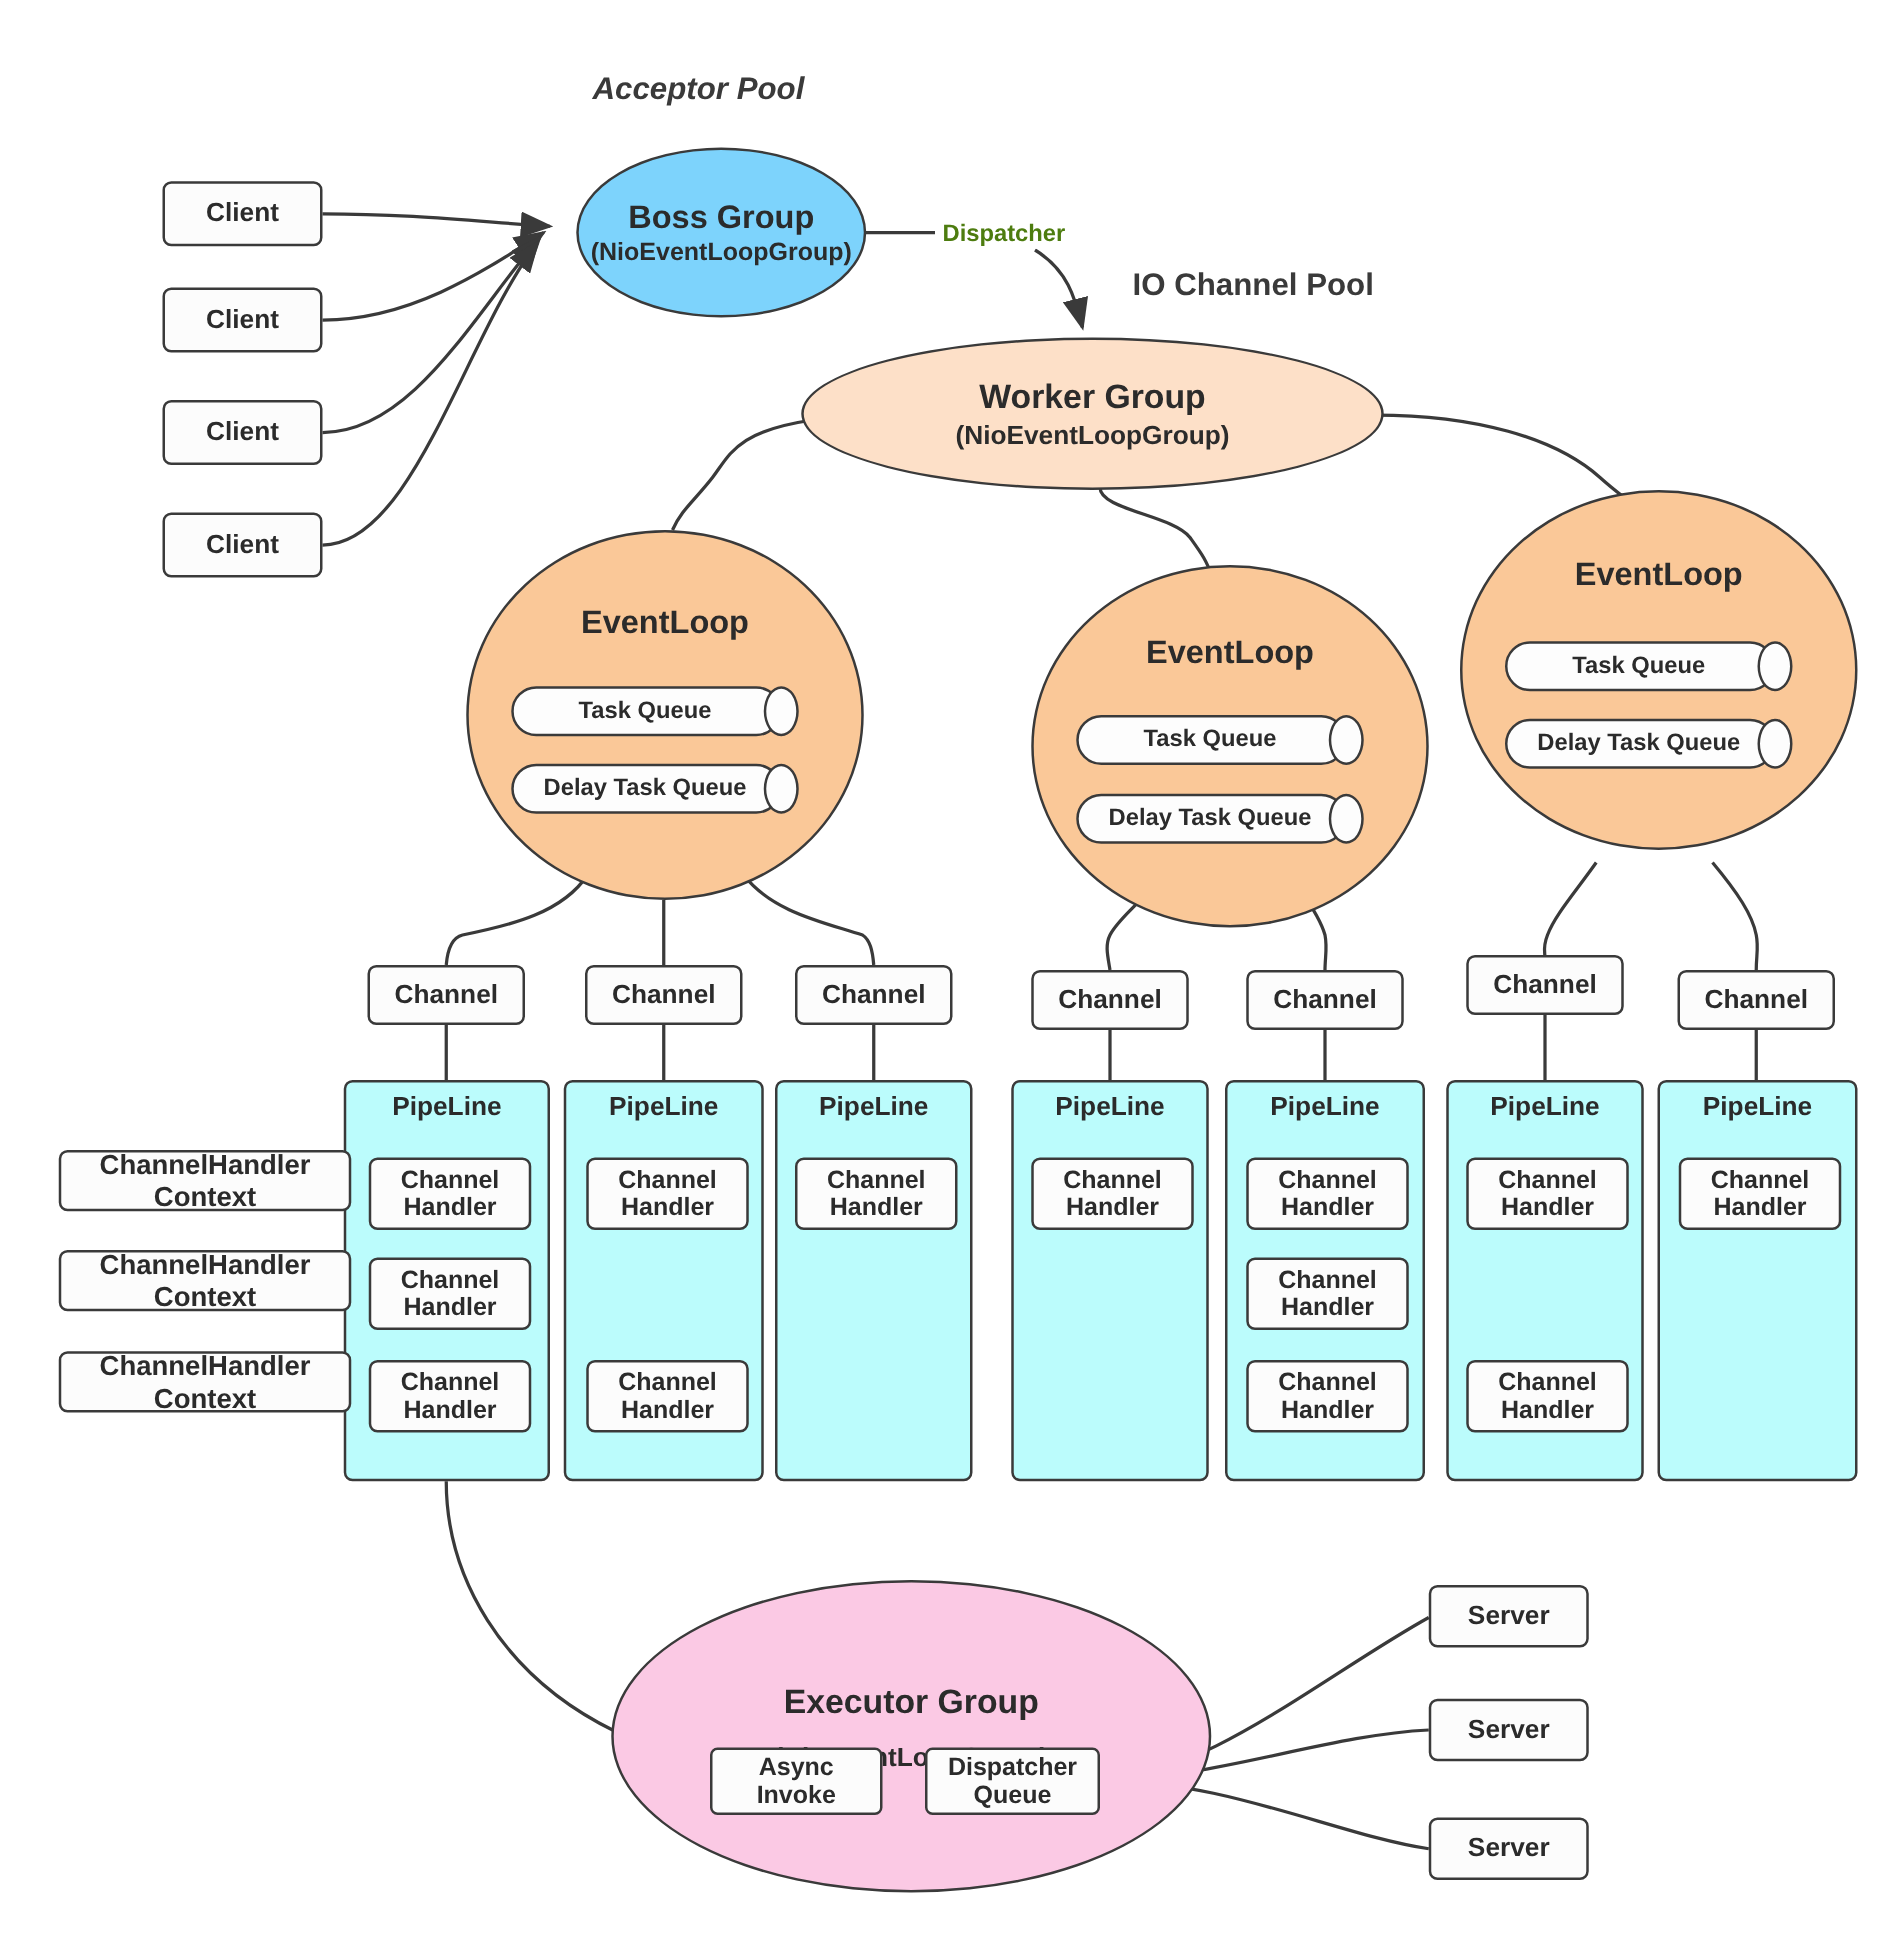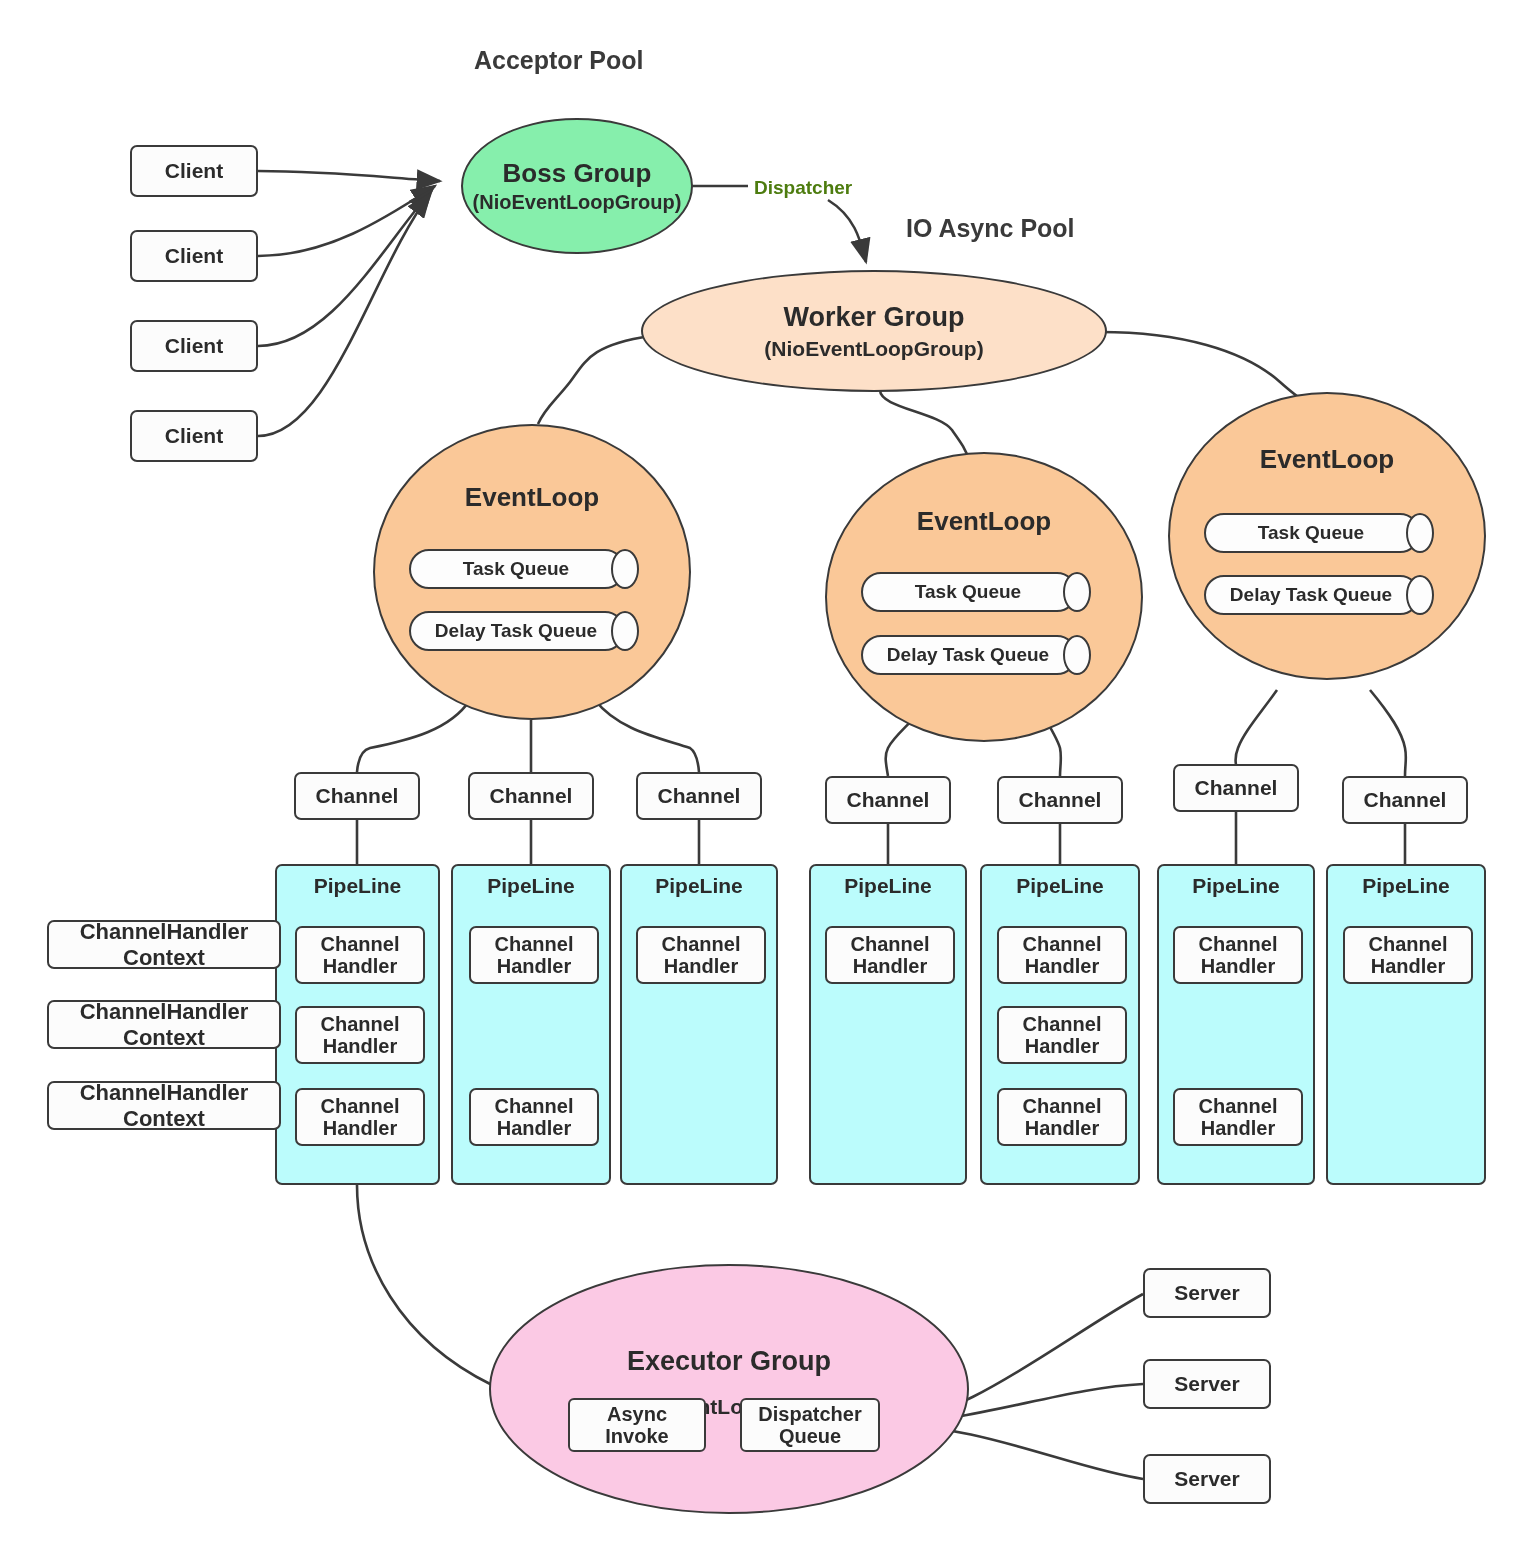--- a/index.html
+++ b/index.html
@@ -28,21 +28,21 @@
            background:#fcfcfc;font-size:20px;font-weight:bold;display:flex;align-items:center;
            justify-content:center;flex-direction:column;line-height:1.1;z-index:4;}
   .handler span{display:block;}
 
   
   .ell{position:absolute;box-sizing:border-box;border:2.5px solid #3a3a3a;border-radius:50%;
        display:flex;flex-direction:column;align-items:center;}
   .ell .t1{font-weight:bold;}
   .ell .t2{font-weight:bold;}
 
-  #bossgroup{background:#86efac;}
+  #bossgroup{background:#7dd3fc;}
   #workergroup{background:#fde0c8;}
   #executorgroup{background:#fbc9e4;}
   .eventloop{background:#fac898;}
 
   
   .cyl{position:absolute;height:40px;z-index:5;}
   .cyl .body{position:absolute;left:0;top:0;right:14px;bottom:0;background:#fdfdfd;
              border:2.5px solid #3a3a3a;border-radius:20px;box-sizing:border-box;}
   .cyl .cap{position:absolute;right:0;top:0;width:28px;height:40px;box-sizing:border-box;
             border:2.5px solid #3a3a3a;border-radius:50%;background:#fdfdfd;}
@@ -105,22 +105,22 @@
       <path d="M1405,824 L1405,864"></path>
 
       <path d="M357,1185 C357,1260 400,1340 492,1385"></path>
 
       <path d="M880,1424 C960,1424 1060,1340 1143,1294"></path>
       <path d="M880,1424 C970,1424 1060,1388 1143,1384"></path>
       <path d="M880,1424 C980,1424 1070,1468 1143,1479"></path>
     </g>
   </svg>
 
-  <div class="caption" style="left:474px;top:46px;">Acceptor Pool</div>
-  <div class="caption" style="left:906px;top:214px;">IO Async Pool</div>
+  <div class="caption" style="left:474px;top:57px;font-style:italic;">Acceptor Pool</div>
+  <div class="caption" style="left:906px;top:214px;">IO Channel Pool</div>
   <div class="edgelabel" style="left:752px;top:177px;">Dispatcher</div>
 
   <div class="node boxr client" style="left:130px;top:145px;">
     <span>Client</span>
   </div>
   <div class="node boxr client" style="left:130px;top:230px;">
     <span>Client</span>
   </div>
   <div class="node boxr client" style="left:130px;top:320px;">
     <span>Client</span>

